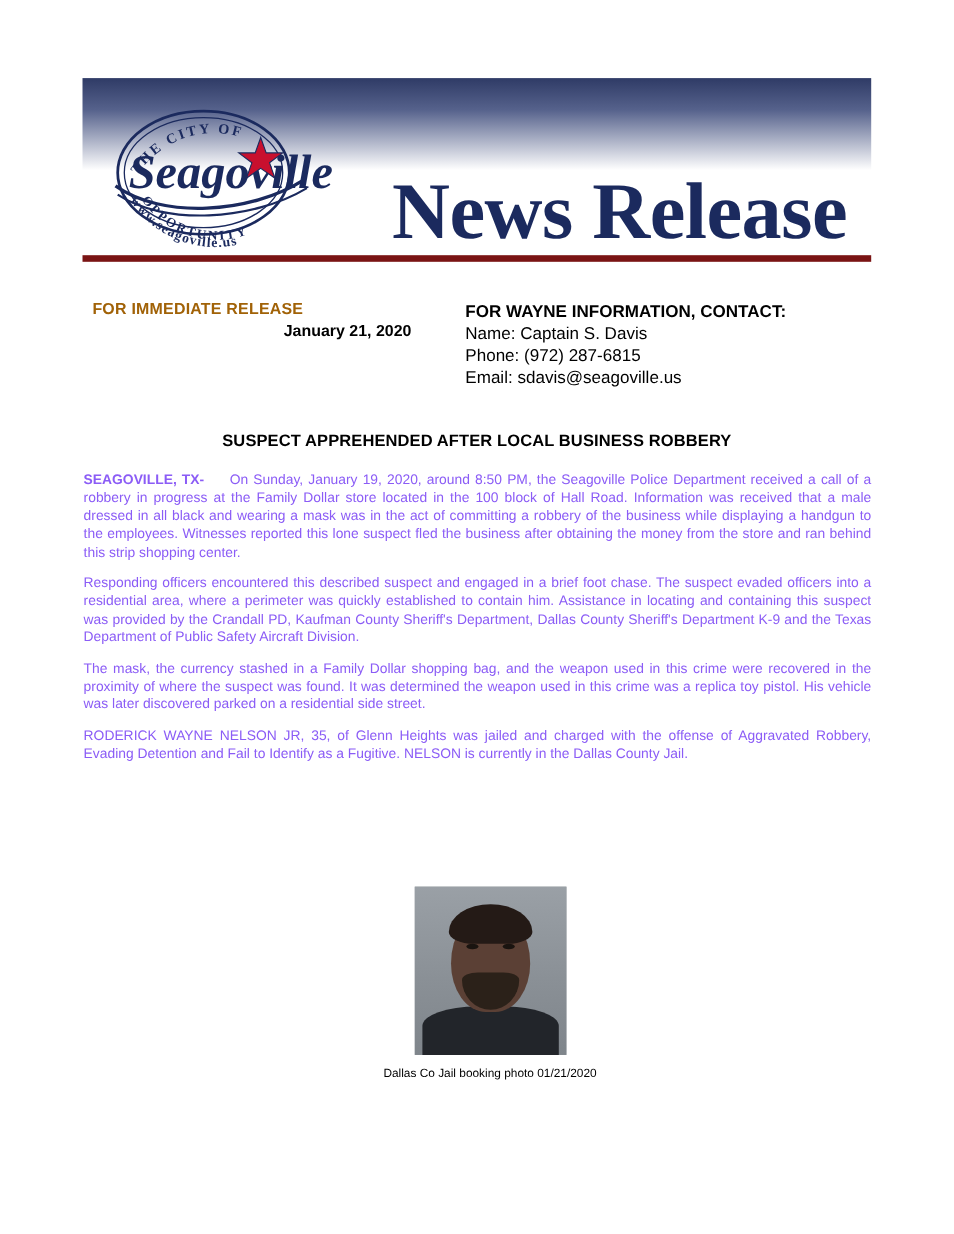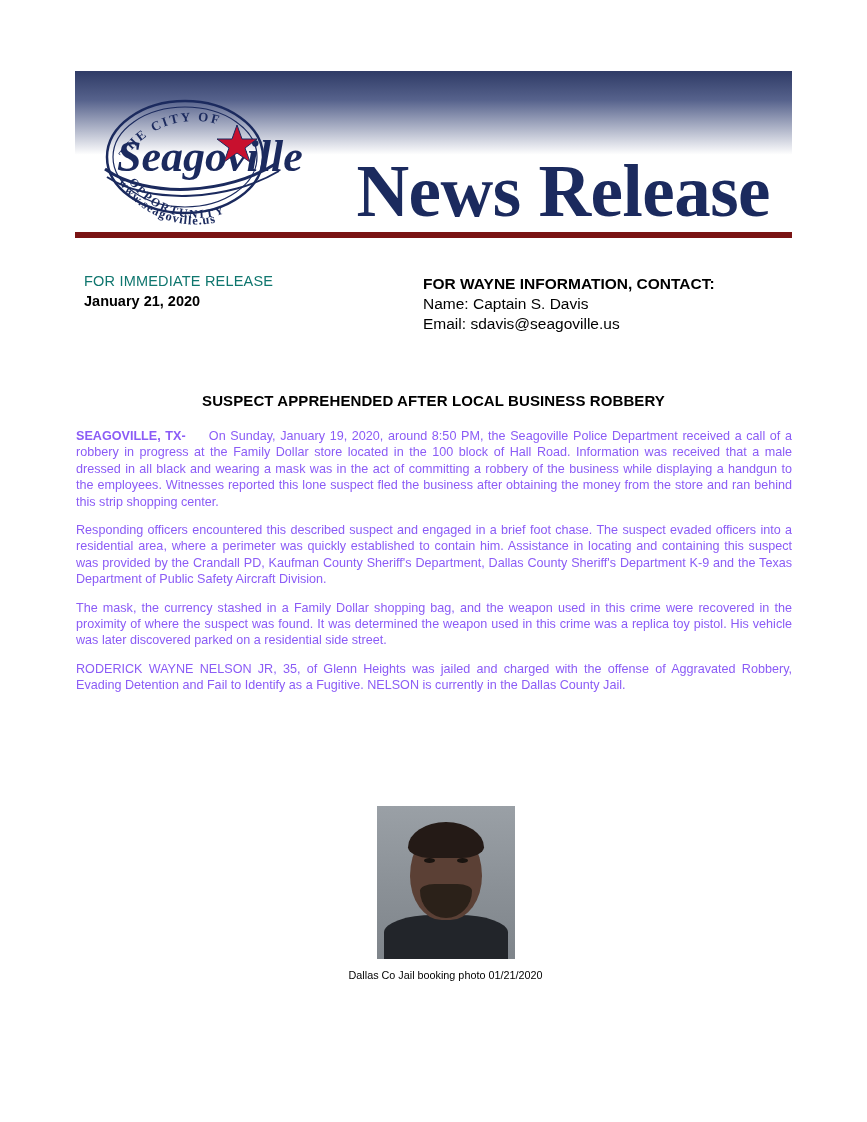--- a/index.html
+++ b/index.html
@@ -63,30 +63,30 @@
     height: 135px;
   }
 
   
   .imm-release {
     position: absolute;
     left: 84px;
     top: 273px;
     width: 300px;
     font-size: 14.5px;
-    font-weight: 400;
-    color: #0f766e;
+    font-weight: 700;
+    color: #a16207;
     letter-spacing: 0.2px;
   }
   .rel-date {
     position: absolute;
     left: 84px;
     top: 293px;
     width: 290px;
-    text-align: left;
+    text-align: right;
     font-size: 14.5px;
     font-weight: 700;
     color: #000;
   }
   .contact {
     position: absolute;
     left: 423px;
     top: 274px;
     font-size: 15.5px;
     line-height: 20px;
@@ -248,20 +248,24 @@
   <div class="imm-release">FOR IMMEDIATE RELEASE</div>
   <div class="rel-date">January 21, 2020</div>
 
   <div class="contact">
     <div class="row hdr">FOR WAYNE INFORMATION, CONTACT:</div>
     <div class="row">
       <span class="lbl">Name:</span>
       <span>Captain S. Davis</span>
     </div>
     <div class="row">
+      <span class="lbl">Phone:</span>
+      <span>(972) 287-6815</span>
+    </div>
+    <div class="row">
       <span class="lbl">Email:</span>
       <span>sdavis@seagoville.us</span>
     </div>
   </div>
 
   <div class="headline">SUSPECT APPREHENDED AFTER LOCAL BUSINESS ROBBERY</div>
 
   <div class="body-wrap">
     <p class="para">
       <span class="dateline">SEAGOVILLE, TX-</span>&nbsp;&nbsp;&nbsp;&nbsp;

